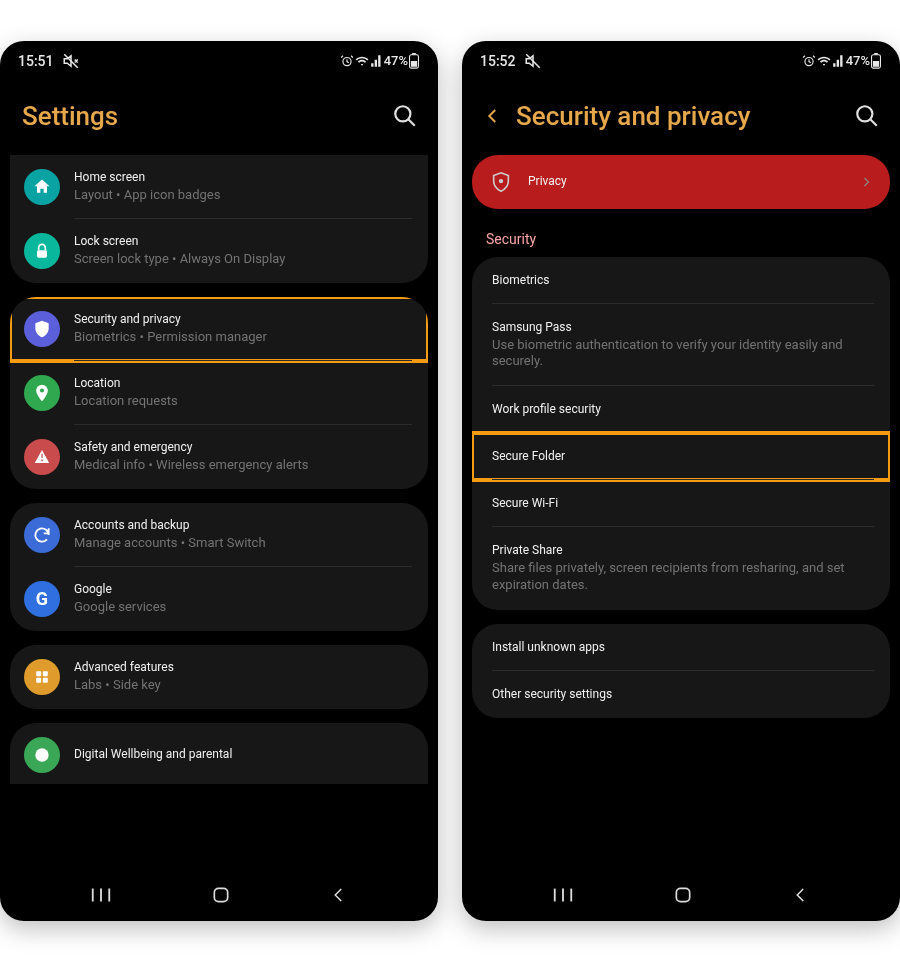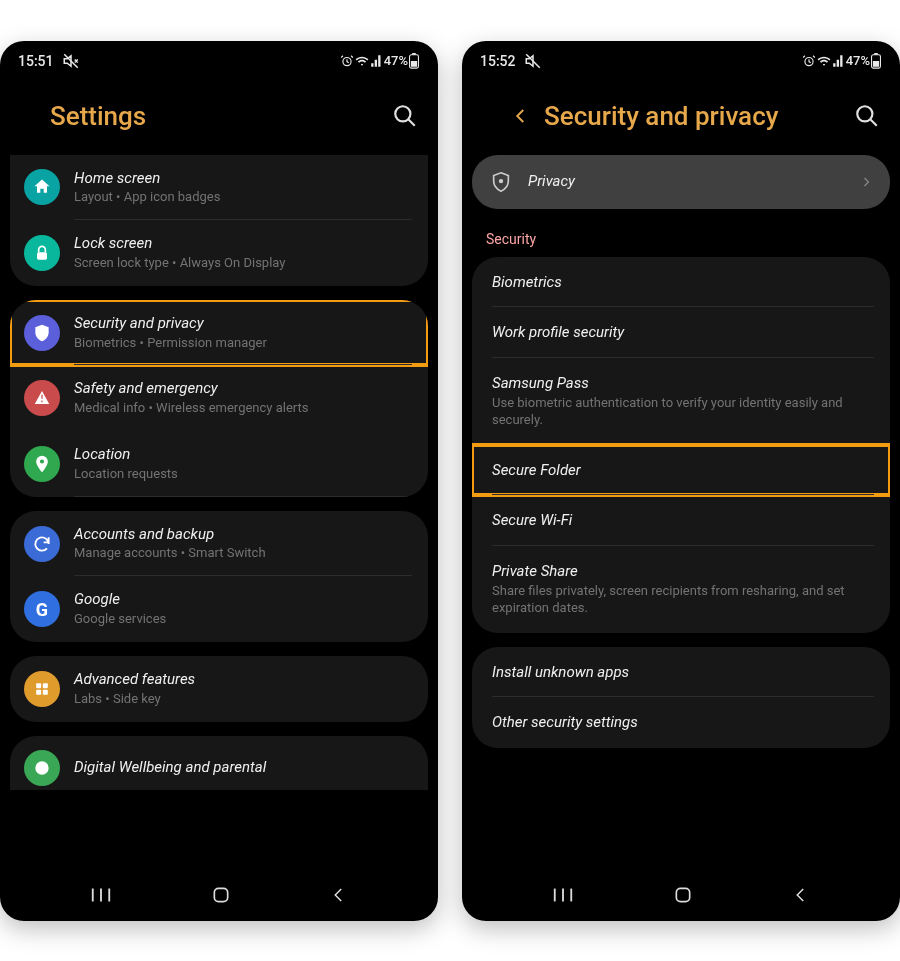--- a/index.html
+++ b/index.html
@@ -36,21 +36,20 @@
     font-weight: 500;
   }
   .status-left { display: flex; align-items: center; gap: 8px; }
   .status-right { display: flex; align-items: center; font-size: 13px; }
   .status-right svg { display: block; }
   .header {
     display: flex;
     align-items: center;
     padding: 20px 20px 24px 22px;
     gap: 14px;
-    margin-left: 28px;
   }
   .header-title {
     color: #e6a84a;
     font-size: 26px;
     font-weight: 500;
     flex: 1;
   }
   .header .back {
     color: #e6a84a;
     width: 18px;
@@ -66,21 +65,21 @@
     overflow: hidden;
     padding: 0 10px;
   }
   .group {
     background: #171717;
     border-radius: 26px;
     margin-bottom: 14px;
     overflow: hidden;
   }
   .group.clip-top { border-top-left-radius: 0; border-top-right-radius: 0; }
-  .group.clip-bottom { border-bottom-left-radius: 0; border-bottom-right-radius: 0; padding-bottom:0;}
+  .group.clip-bottom { border-bottom-left-radius: 0; border-bottom-right-radius: 0; padding-bottom:7px;}
   .item {
     display: flex;
     align-items: center;
     padding: 14px 16px 14px 14px;
     gap: 14px;
     position: relative;
   }
   .item.with-sep::after {
     content: "";
     position: absolute;
@@ -97,24 +96,23 @@
     border-radius: 50%;
     display: flex;
     align-items: center;
     justify-content: center;
     flex-shrink: 0;
   }
   .icon svg { width: 20px; height: 20px; }
   .item-text { flex: 1; min-width: 0; }
   .item-title {
     color: #f0f0f0;
-    font-size: 15px;
+    font-size: 12px;
     font-weight: 400;
     line-height: 1.25;
-    font-style: italic;
   }
   .item-sub {
     color: #737373;
     font-size: 13px;
     margin-top: 2px;
     line-height: 1.3;
   }
   .highlight {
     outline: 4px solid #f39c12;
     outline-offset: -2px;
@@ -126,21 +124,21 @@
     font-size: 14px;
     padding: 6px 14px 10px 14px;
   }
   .item.no-icon { padding: 16px 20px; }
   .chevron {
     color: #888;
     width: 12px;
     height: 20px;
   }
   .privacy-row {
-    background: #404040;
+    background: #b91c1c;
     border-radius: 26px;
     margin-bottom: 16px;
     display: flex;
     align-items: center;
     padding: 16px 18px;
     gap: 16px;
   }
   .privacy-row .shield-ic { width:22px; height:22px; color:#ccc; }
   .navbar {
     height: 52px;
@@ -225,41 +223,41 @@
         <div class="icon" style="background:#5b5fd9">
           <svg viewBox="0 0 24 24" fill="#fff">
               <path d="M12 2l8 3v6c0 5-3.5 9-8 11-4.5-2-8-6-8-11V5l8-3z"></path>
             </svg>
         </div>
         <div class="item-text">
           <div class="item-title">Security and privacy</div>
           <div class="item-sub">Biometrics  •  Permission manager</div>
         </div>
       </div>
+      <div class="item with-sep">
+        <div class="icon" style="background:#2fa84f">
+          <svg viewBox="0 0 24 24" fill="#fff">
+              <path d="M12 2a7 7 0 017 7c0 5-7 13-7 13S5 14 5 9a7 7 0 017-7z"></path>
+              <circle cx="12" cy="9" r="2.5" fill="#2fa84f"></circle>
+            </svg>
+        </div>
+        <div class="item-text">
+          <div class="item-title">Location</div>
+          <div class="item-sub">Location requests</div>
+        </div>
+      </div>
       <div class="item">
         <div class="icon" style="background:#c94b4b">
           <svg viewBox="0 0 24 24" fill="#fff">
               <path d="M12 2L2 20h20L12 2zm0 6v5m0 2v2" stroke="#c94b4b" stroke-width="1.5"></path>
             </svg>
         </div>
         <div class="item-text">
           <div class="item-title">Safety and emergency</div>
           <div class="item-sub">Medical info  •  Wireless emergency alerts</div>
-        </div>
-      </div>
-      <div class="item with-sep">
-        <div class="icon" style="background:#2fa84f">
-          <svg viewBox="0 0 24 24" fill="#fff">
-              <path d="M12 2a7 7 0 017 7c0 5-7 13-7 13S5 14 5 9a7 7 0 017-7z"></path>
-              <circle cx="12" cy="9" r="2.5" fill="#2fa84f"></circle>
-            </svg>
-        </div>
-        <div class="item-text">
-          <div class="item-title">Location</div>
-          <div class="item-sub">Location requests</div>
         </div>
       </div>
     </div>
 
     <div class="group">
       <div class="item with-sep">
         <div class="icon" style="background:#3a6bd6">
           <svg viewBox="0 0 24 24" fill="none" stroke="#fff" stroke-width="2.2">
               <path d="M20 12a8 8 0 10-2 5.3M20 4v6h-6"></path>
             </svg>
@@ -380,28 +378,28 @@
     <div class="section-label">Security</div>
 
     <div class="group">
       <div class="item no-icon with-sep">
         <div class="item-text">
             <div class="item-title">Biometrics</div>
           </div>
       </div>
       <div class="item no-icon with-sep">
         <div class="item-text">
-            <div class="item-title">Work profile security</div>
-          </div>
-      </div>
-      <div class="item no-icon with-sep">
-        <div class="item-text">
           <div class="item-title">Samsung Pass</div>
           <div class="item-sub">Use biometric authentication to verify your identity easily and securely.</div>
         </div>
+      </div>
+      <div class="item no-icon with-sep">
+        <div class="item-text">
+            <div class="item-title">Work profile security</div>
+          </div>
       </div>
       <div class="item no-icon with-sep highlight">
         <div class="item-text">
             <div class="item-title">Secure Folder</div>
           </div>
       </div>
       <div class="item no-icon with-sep">
         <div class="item-text">
             <div class="item-title">Secure Wi-Fi</div>
           </div>

